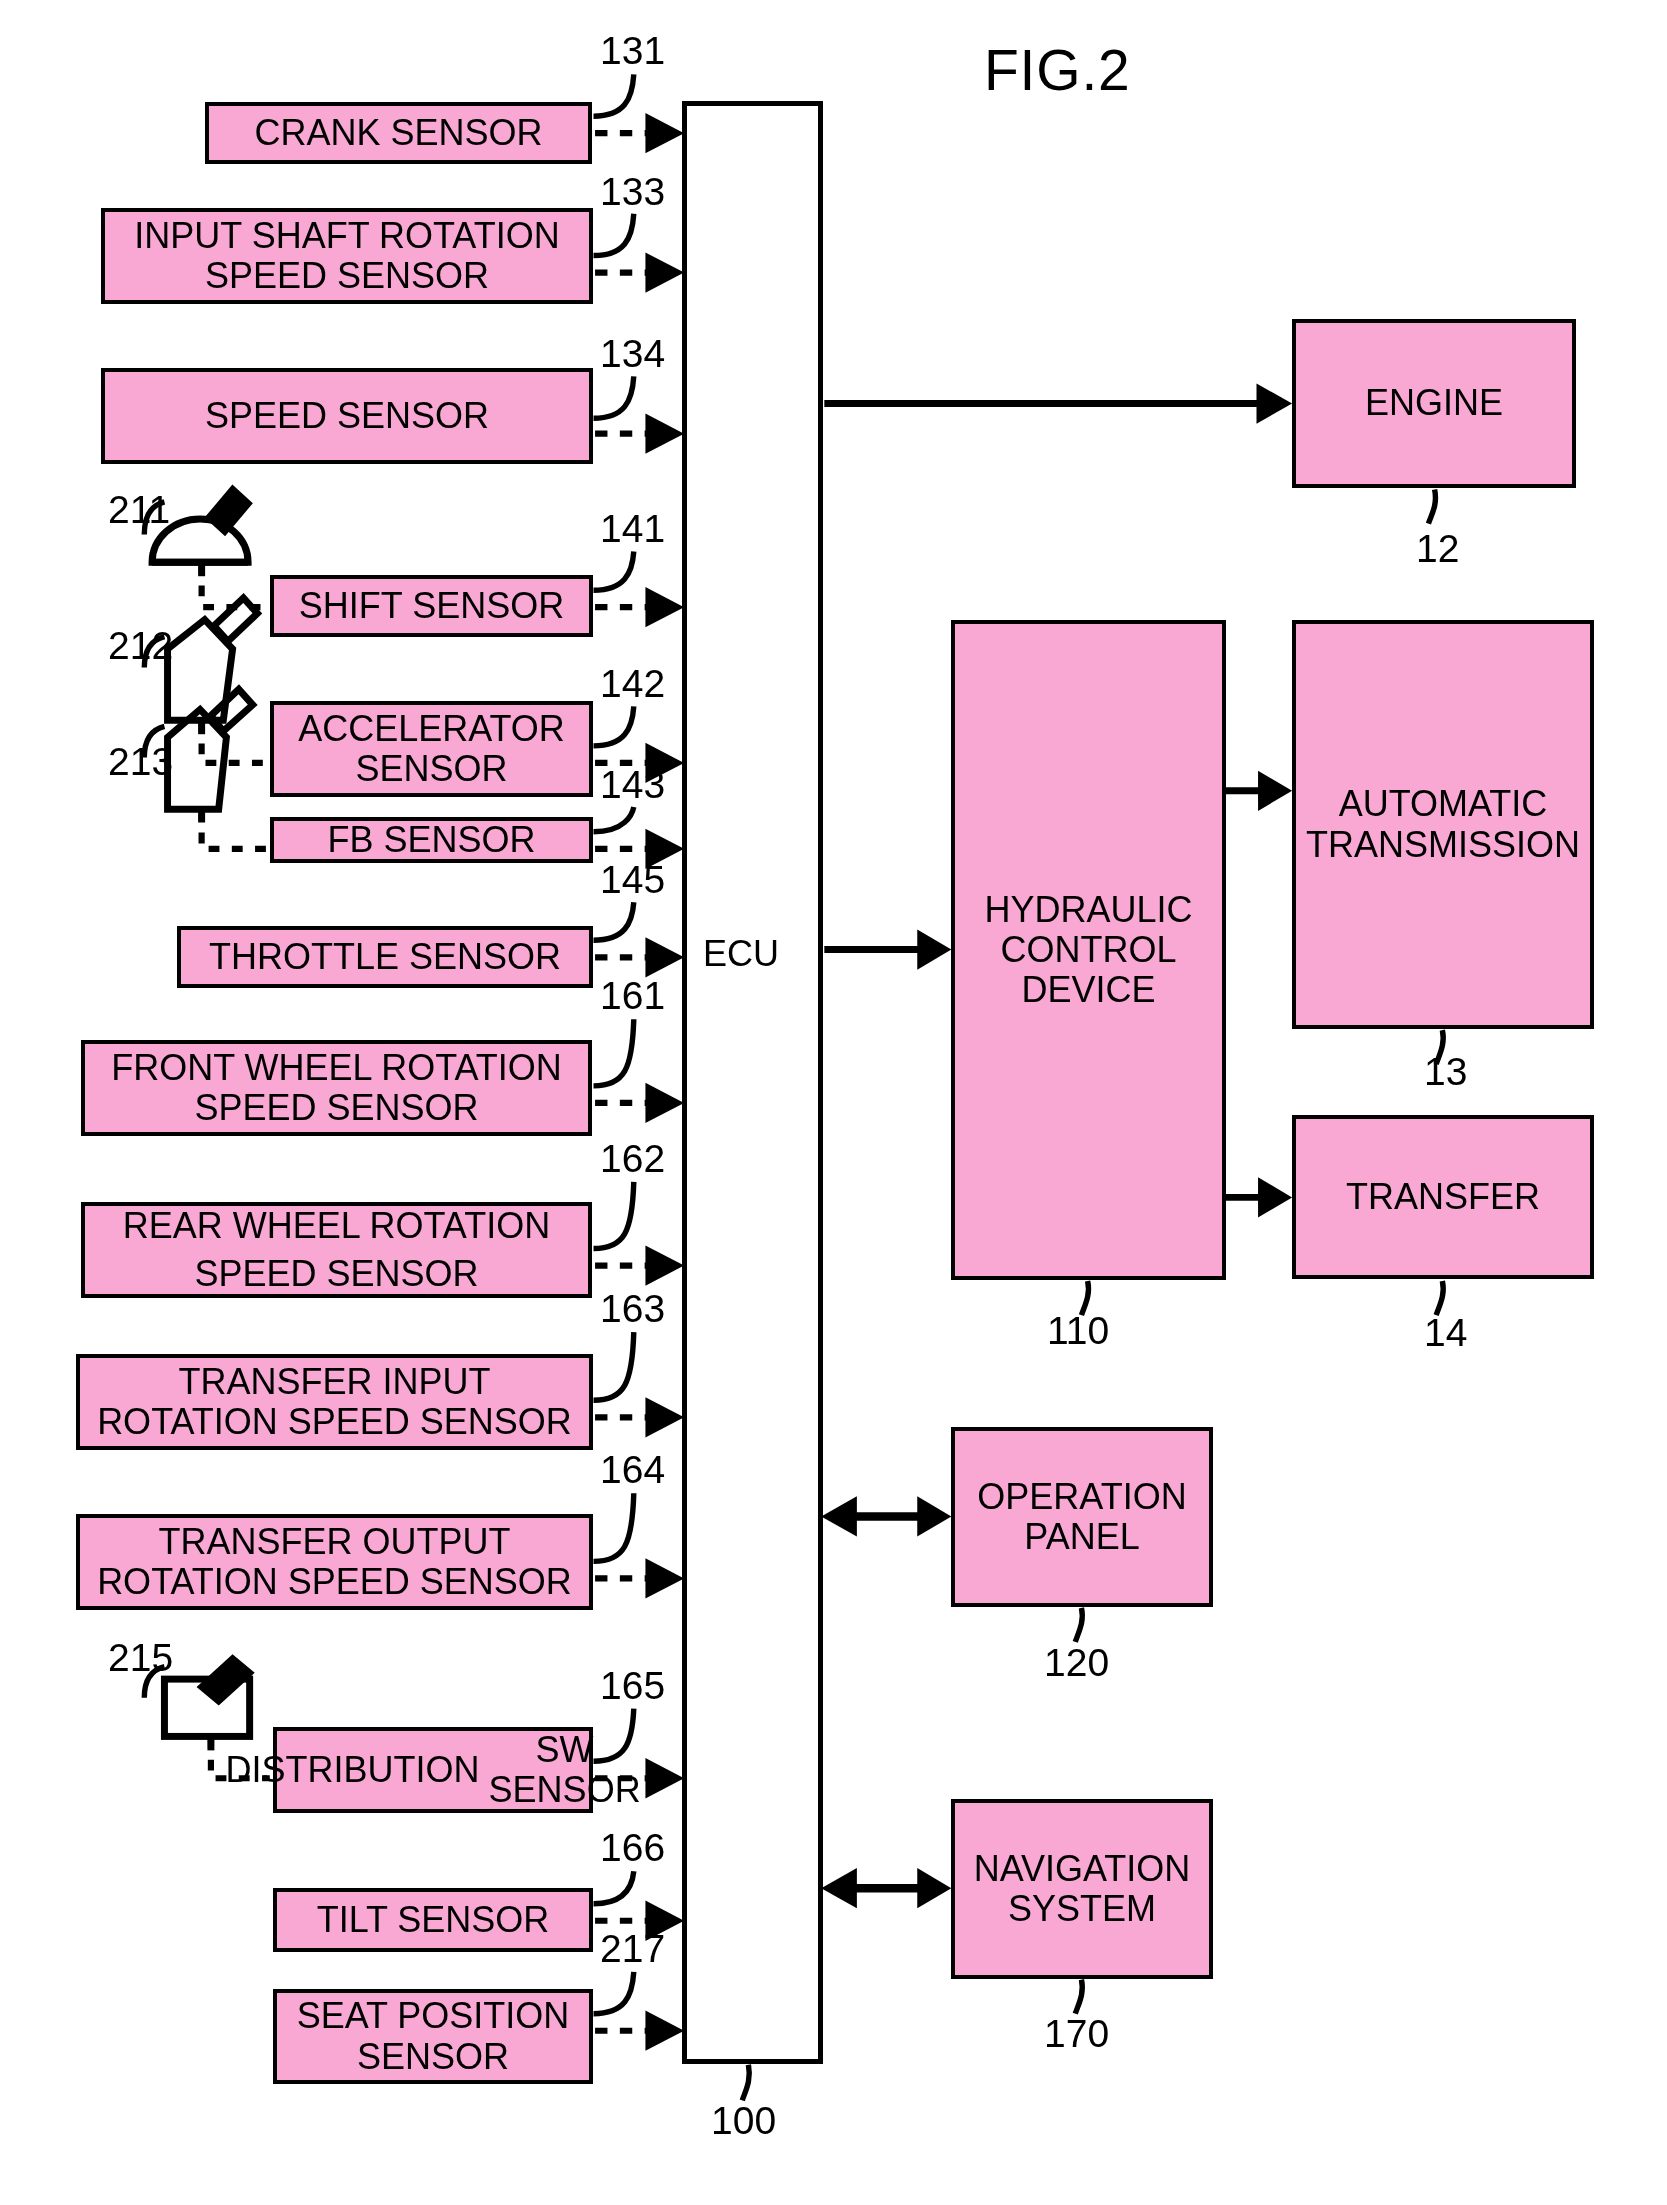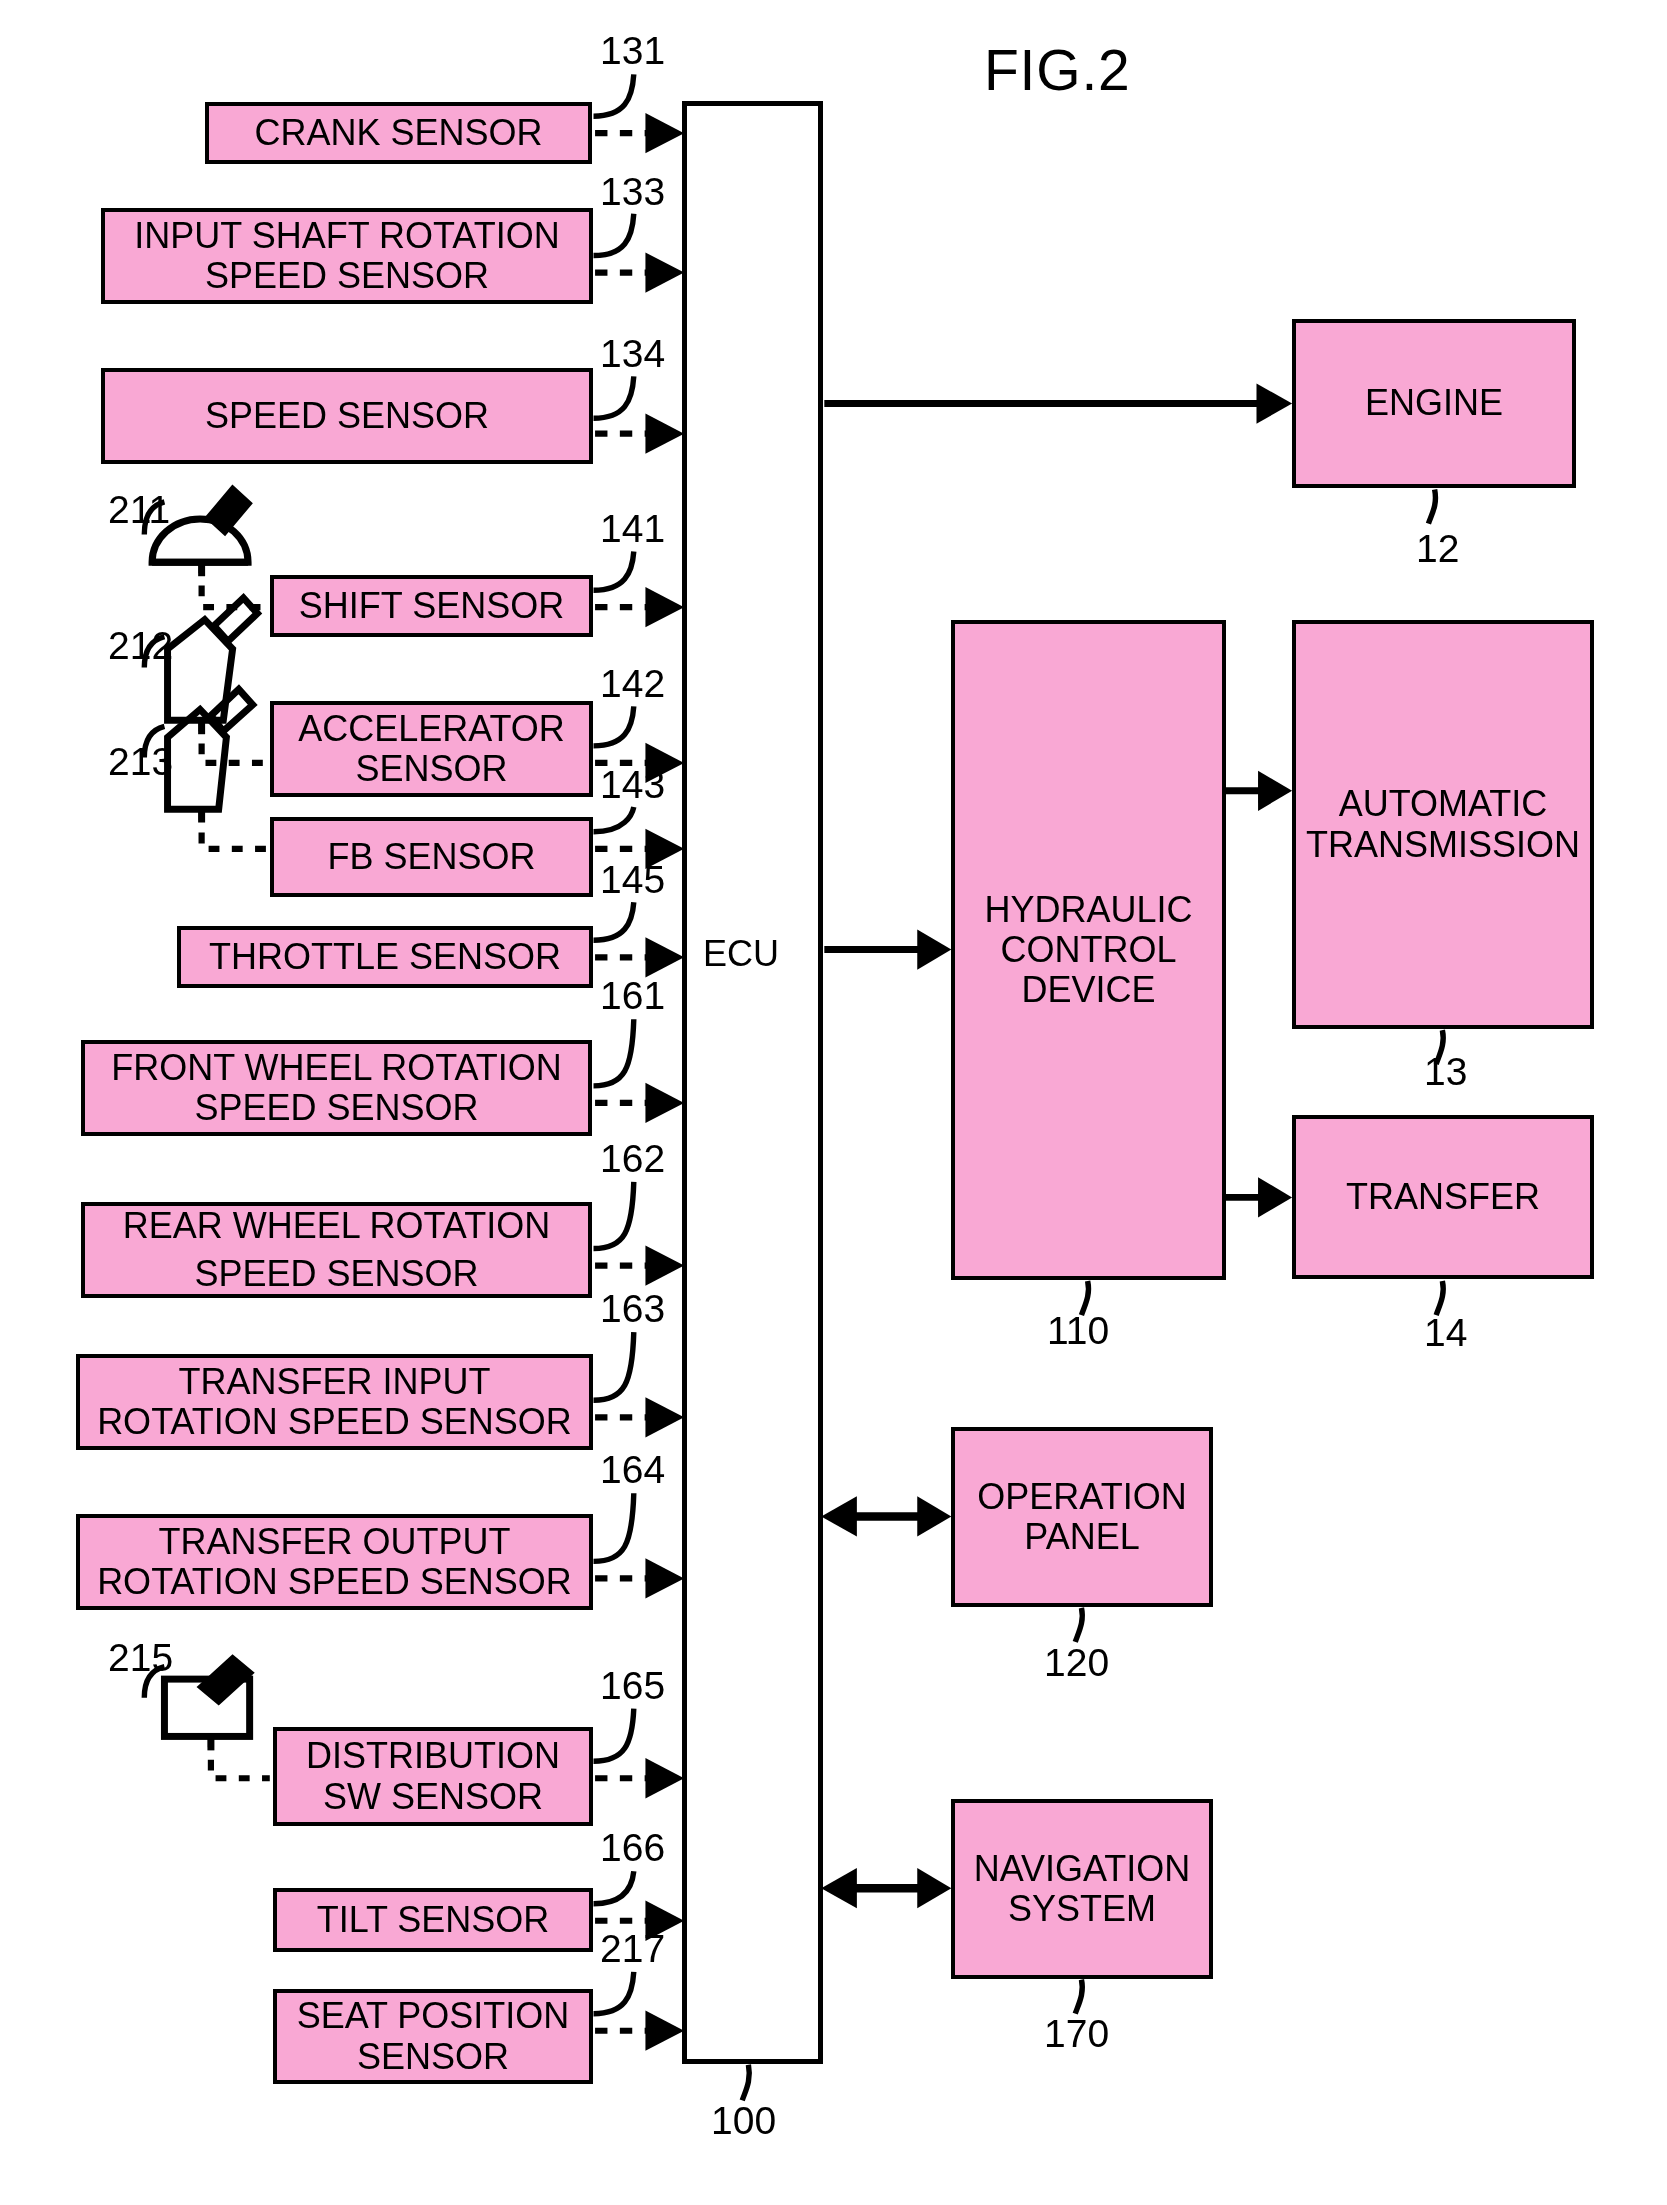--- a/index.html
+++ b/index.html
@@ -85,21 +85,21 @@
 
   <div class="box t46" style="left:270px; top:575px; width:323px; height:62px;">
     <span class="lbl">SHIFT SENSOR</span>
   </div>
 
   <div class="box t46" style="left:270px; top:701px; width:323px; height:96px; flex-direction:column;">
     <span class="lbl">ACCELERATOR</span>
     <span class="lbl">SENSOR</span>
   </div>
 
-  <div class="box t46" style="left:270px; top:817px; width:323px; height:80px;justify-content:flex-end;">
+  <div class="box t46" style="left:270px; top:817px; width:323px; height:46px;justify-content:flex-end;">
     <span class="lbl">FB SENSOR</span>
   </div>
 
   <div class="box t46" style="left:177px; top:926px; width:416px; height:62px;">
     <span class="lbl">THROTTLE SENSOR</span>
   </div>
 
   <div class="box t46" style="left:81px; top:1040px; width:511px; height:96px; flex-direction:column;">
     <span class="lbl">FRONT WHEEL ROTATION</span>
     <span class="lbl">SPEED SENSOR</span>
@@ -113,21 +113,21 @@
   <div class="box t46" style="left:76px; top:1354px; width:517px; height:96px; flex-direction:column;">
     <span class="lbl">TRANSFER INPUT</span>
     <span class="lbl">ROTATION SPEED SENSOR</span>
   </div>
 
   <div class="box t46" style="left:76px; top:1514px; width:517px; height:96px; flex-direction:column;">
     <span class="lbl">TRANSFER OUTPUT</span>
     <span class="lbl">ROTATION SPEED SENSOR</span>
   </div>
 
-  <div class="box t46" style="left:273px; top:1727px; width:320px; height:99px; flex-direction:column;">
+  <div class="box t46" style="left:273px; top:1727px; width:320px; height:86px; flex-direction:row;">
     <span class="lbl">DISTRIBUTION</span>
     <span class="lbl">SW SENSOR</span>
   </div>
 
   <div class="box t46" style="left:273px; top:1888px; width:320px; height:64px;">
     <span class="lbl">TILT SENSOR</span>
   </div>
 
   <div class="box t46" style="left:273px; top:1989px; width:320px; height:95px; flex-direction:column;">
     <span class="lbl">SEAT POSITION</span>

